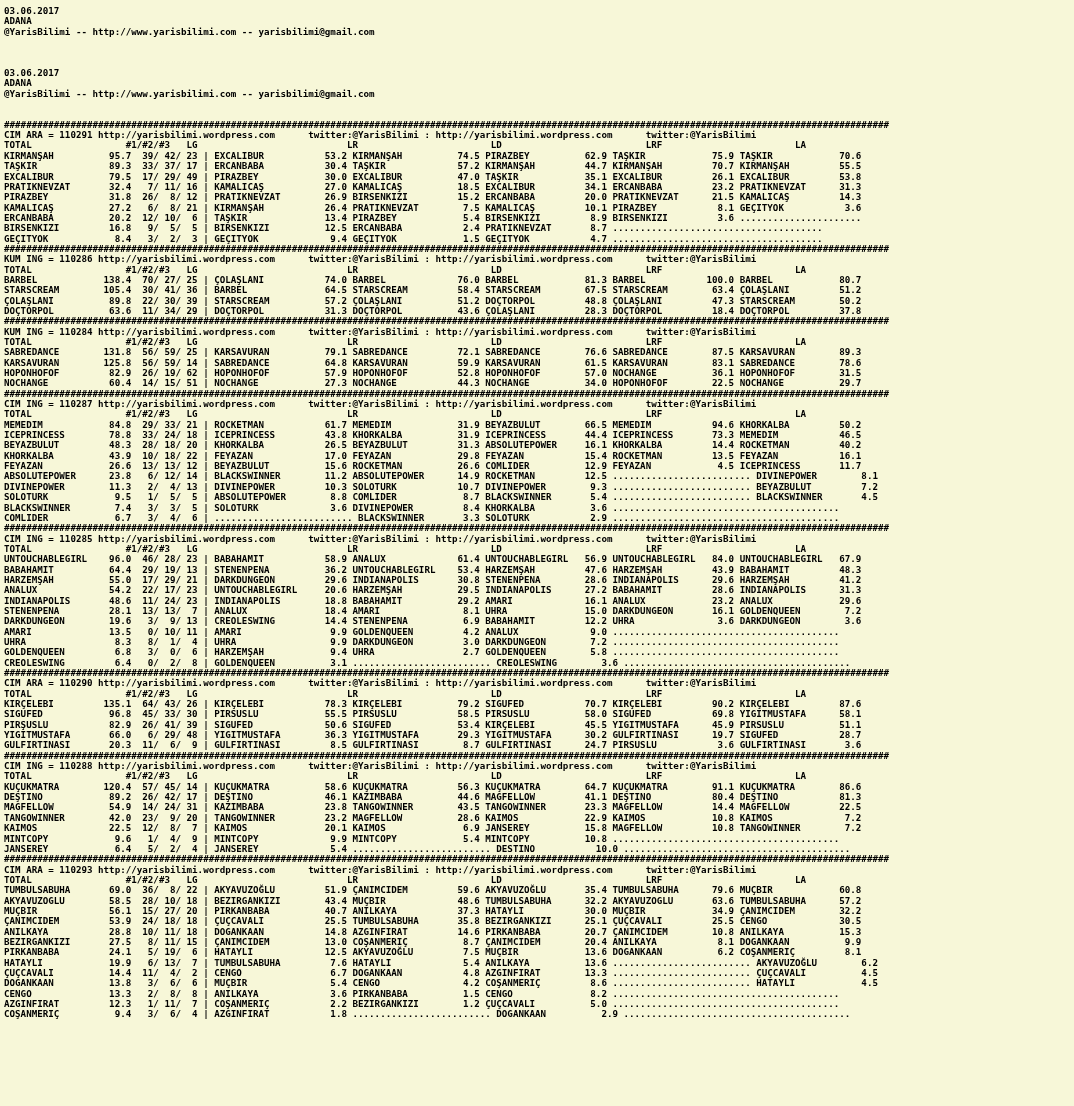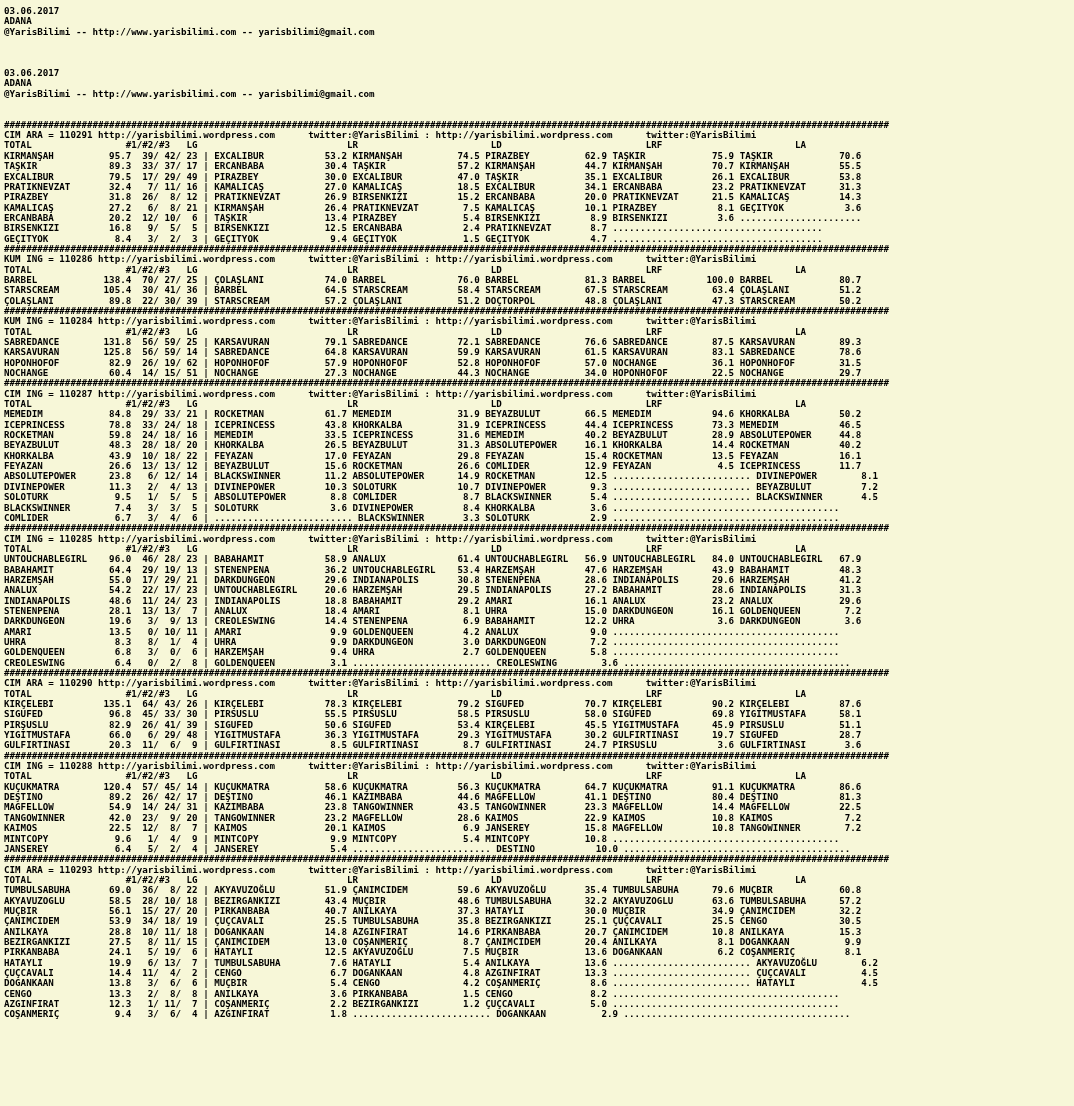--- a/index.html
+++ b/index.html
@@ -51,37 +51,37 @@
         <pre>BIRSENKIZI         16.8   9/  5/  5 | BIRSENKIZI          12.5 ERCANBABA           2.4 PRATIKNEVZAT       8.7 ......................................</pre>
         <pre>GEÇITYOK            8.4   3/  2/  3 | GEÇITYOK             9.4 GEÇITYOK            1.5 GEÇITYOK           4.7 ......................................</pre>
       </div>
       <div>
         <div class="rule">################################################################################################################################################################</div>
         <pre>KUM ING = 110286 http://yarisbilimi.wordpress.com      twitter:@YarisBilimi : http://yarisbilimi.wordpress.com      twitter:@YarisBilimi</pre>
         <pre>TOTAL                 #1/#2/#3   LG                           LR                        LD                          LRF                        LA</pre>
         <pre>BARBEL            138.4  70/ 27/ 25 | ÇOLAŞLANI           74.0 BARBEL             76.0 BARBEL            81.3 BARBEL           100.0 BARBEL            80.7</pre>
         <pre>STARSCREAM        105.4  30/ 41/ 36 | BARBEL              64.5 STARSCREAM         58.4 STARSCREAM        67.5 STARSCREAM        63.4 ÇOLAŞLANI         51.2</pre>
         <pre>ÇOLAŞLANI          89.8  22/ 30/ 39 | STARSCREAM          57.2 ÇOLAŞLANI          51.2 DOÇTORPOL         48.8 ÇOLAŞLANI         47.3 STARSCREAM        50.2</pre>
+        <pre>DOÇTORPOL          63.6  11/ 34/ 29 | DOÇTORPOL           31.3 DOÇTORPOL          43.6 ÇOLAŞLANI         28.3 DOÇTORPOL         18.4 DOÇTORPOL         37.8</pre>
       </div>
       <div>
         <div class="rule">################################################################################################################################################################</div>
         <pre>KUM ING = 110284 http://yarisbilimi.wordpress.com      twitter:@YarisBilimi : http://yarisbilimi.wordpress.com      twitter:@YarisBilimi</pre>
         <pre>TOTAL                 #1/#2/#3   LG                           LR                        LD                          LRF                        LA</pre>
         <pre>SABREDANCE        131.8  56/ 59/ 25 | KARSAVURAN          79.1 SABREDANCE         72.1 SABREDANCE        76.6 SABREDANCE        87.5 KARSAVURAN        89.3</pre>
         <pre>KARSAVURAN        125.8  56/ 59/ 14 | SABREDANCE          64.8 KARSAVURAN         59.9 KARSAVURAN        61.5 KARSAVURAN        83.1 SABREDANCE        78.6</pre>
         <pre>HOPONHOFOF         82.9  26/ 19/ 62 | HOPONHOFOF          57.9 HOPONHOFOF         52.8 HOPONHOFOF        57.0 NOCHANGE          36.1 HOPONHOFOF        31.5</pre>
         <pre>NOCHANGE           60.4  14/ 15/ 51 | NOCHANGE            27.3 NOCHANGE           44.3 NOCHANGE          34.0 HOPONHOFOF        22.5 NOCHANGE          29.7</pre>
       </div>
       <div>
         <div class="rule">################################################################################################################################################################</div>
         <pre>CIM ING = 110287 http://yarisbilimi.wordpress.com      twitter:@YarisBilimi : http://yarisbilimi.wordpress.com      twitter:@YarisBilimi</pre>
         <pre>TOTAL                 #1/#2/#3   LG                           LR                        LD                          LRF                        LA</pre>
         <pre>MEMEDIM            84.8  29/ 33/ 21 | ROCKETMAN           61.7 MEMEDIM            31.9 BEYAZBULUT        66.5 MEMEDIM           94.6 KHORKALBA         50.2</pre>
         <pre>ICEPRINCESS        78.8  33/ 24/ 18 | ICEPRINCESS         43.8 KHORKALBA          31.9 ICEPRINCESS       44.4 ICEPRINCESS       73.3 MEMEDIM           46.5</pre>
-        <pre>ROCKETMAN          59.8  24/ 18/ 16 | MEMEDIM             33.5 ICEPRINCESS        31.6 MEMEDIM           40.2 BEYAZBULUT        28.9 ABSOLUTEPOWER     44.8</pre>
         <pre>BEYAZBULUT         48.3  28/ 18/ 20 | KHORKALBA           26.5 BEYAZBULUT         31.3 ABSOLUTEPOWER     16.1 KHORKALBA         14.4 ROCKETMAN         40.2</pre>
         <pre>KHORKALBA          43.9  10/ 18/ 22 | FEYAZAN             17.0 FEYAZAN            29.8 FEYAZAN           15.4 ROCKETMAN         13.5 FEYAZAN           16.1</pre>
         <pre>FEYAZAN            26.6  13/ 13/ 12 | BEYAZBULUT          15.6 ROCKETMAN          26.6 COMLIDER          12.9 FEYAZAN            4.5 ICEPRINCESS       11.7</pre>
         <pre>ABSOLUTEPOWER      23.8   6/ 12/ 14 | BLACKSWINNER        11.2 ABSOLUTEPOWER      14.9 ROCKETMAN         12.5 ......................... DIVINEPOWER        8.1</pre>
         <pre>DIVINEPOWER        11.3   2/  4/ 13 | DIVINEPOWER         10.3 SOLOTURK           10.7 DIVINEPOWER        9.3 ......................... BEYAZBULUT         7.2</pre>
         <pre>SOLOTURK            9.5   1/  5/  5 | ABSOLUTEPOWER        8.8 COMLIDER            8.7 BLACKSWINNER       5.4 ......................... BLACKSWINNER       4.5</pre>
         <pre>BLACKSWINNER        7.4   3/  3/  5 | SOLOTURK             3.6 DIVINEPOWER         8.4 KHORKALBA          3.6 .........................................</pre>
         <pre>COMLIDER            6.7   3/  4/  6 | ......................... BLACKSWINNER       3.3 SOLOTURK           2.9 .........................................</pre>
       </div>
       <div>
@@ -122,21 +122,21 @@
         <pre>MINTCOPY            9.6   1/  4/  9 | MINTCOPY             9.9 MINTCOPY            5.4 MINTCOPY          10.8 .........................................</pre>
         <pre>JANSEREY            6.4   5/  2/  4 | JANSEREY             5.4 ......................... DESTINO           10.0 .........................................</pre>
       </div>
       <div>
         <div class="rule">################################################################################################################################################################</div>
         <pre>CIM ARA = 110293 http://yarisbilimi.wordpress.com      twitter:@YarisBilimi : http://yarisbilimi.wordpress.com      twitter:@YarisBilimi</pre>
         <pre>TOTAL                 #1/#2/#3   LG                           LR                        LD                          LRF                        LA</pre>
         <pre>TUMBULSABUHA       69.0  36/  8/ 22 | AKYAVUZOĞLU         51.9 ÇANIMCIDEM         59.6 AKYAVUZOĞLU       35.4 TUMBULSABUHA      79.6 MUÇBIR            60.8</pre>
         <pre>AKYAVUZOGLU        58.5  28/ 10/ 18 | BEZIRGANKIZI        43.4 MUÇBIR             48.6 TUMBULSABUHA      32.2 AKYAVUZOGLU       63.6 TUMBULSABUHA      57.2</pre>
         <pre>MUÇBIR             56.1  15/ 27/ 20 | PIRKANBABA          40.7 ANILKAYA           37.3 HATAYLI           30.0 MUÇBIR            34.9 ÇANIMCIDEM        32.2</pre>
-        <pre>ÇANIMCIDEM         53.9  34/ 18/ 19 | ÇUÇCAVALI           25.5 TUMBULSABUHA       35.8 BEZIRGANKIZI      25.1 ÇUÇCAVALI         25.5 CENGO             30.5</pre>
+        <pre>ÇANIMCIDEM         53.9  24/ 18/ 18 | ÇUÇCAVALI           25.5 TUMBULSABUHA       35.8 BEZIRGANKIZI      25.1 ÇUÇCAVALI         25.5 CENGO             30.5</pre>
         <pre>ANILKAYA           28.8  10/ 11/ 18 | DOGANKAAN           14.8 AZGINFIRAT         14.6 PIRKANBABA        20.7 ÇANIMCIDEM        10.8 ANILKAYA          15.3</pre>
         <pre>BEZIRGANKIZI       27.5   8/ 11/ 15 | ÇANIMCIDEM          13.0 COŞANMERIÇ          8.7 ÇANIMCIDEM        20.4 ANILKAYA           8.1 DOGANKAAN          9.9</pre>
         <pre>PIRKANBABA         24.1   5/ 19/  6 | HATAYLI             12.5 AKYAVUZOĞLU         7.5 MUÇBIR            13.6 DOGANKAAN          6.2 COŞANMERIÇ         8.1</pre>
         <pre>HATAYLI            19.9   6/ 13/  7 | TUMBULSABUHA         7.6 HATAYLI             5.4 ANILKAYA          13.6 ......................... AKYAVUZOĞLU        6.2</pre>
         <pre>ÇUÇCAVALI          14.4  11/  4/  2 | CENGO                6.7 DOGANKAAN           4.8 AZGINFIRAT        13.3 ......................... ÇUÇCAVALI          4.5</pre>
         <pre>DOGANKAAN          13.8   3/  6/  6 | MUÇBIR               5.4 CENGO               4.2 COŞANMERIÇ         8.6 ......................... HATAYLI            4.5</pre>
         <pre>CENGO              13.3   2/  8/  8 | ANILKAYA             3.6 PIRKANBABA          1.5 CENGO              8.2 .........................................</pre>
         <pre>AZGINFIRAT         12.3   1/ 11/  7 | COŞANMERIÇ           2.2 BEZIRGANKIZI        1.2 ÇUÇCAVALI          5.0 .........................................</pre>
         <pre>COŞANMERIÇ          9.4   3/  6/  4 | AZGINFIRAT           1.8 ......................... DOGANKAAN          2.9 .........................................</pre>
       </div>

